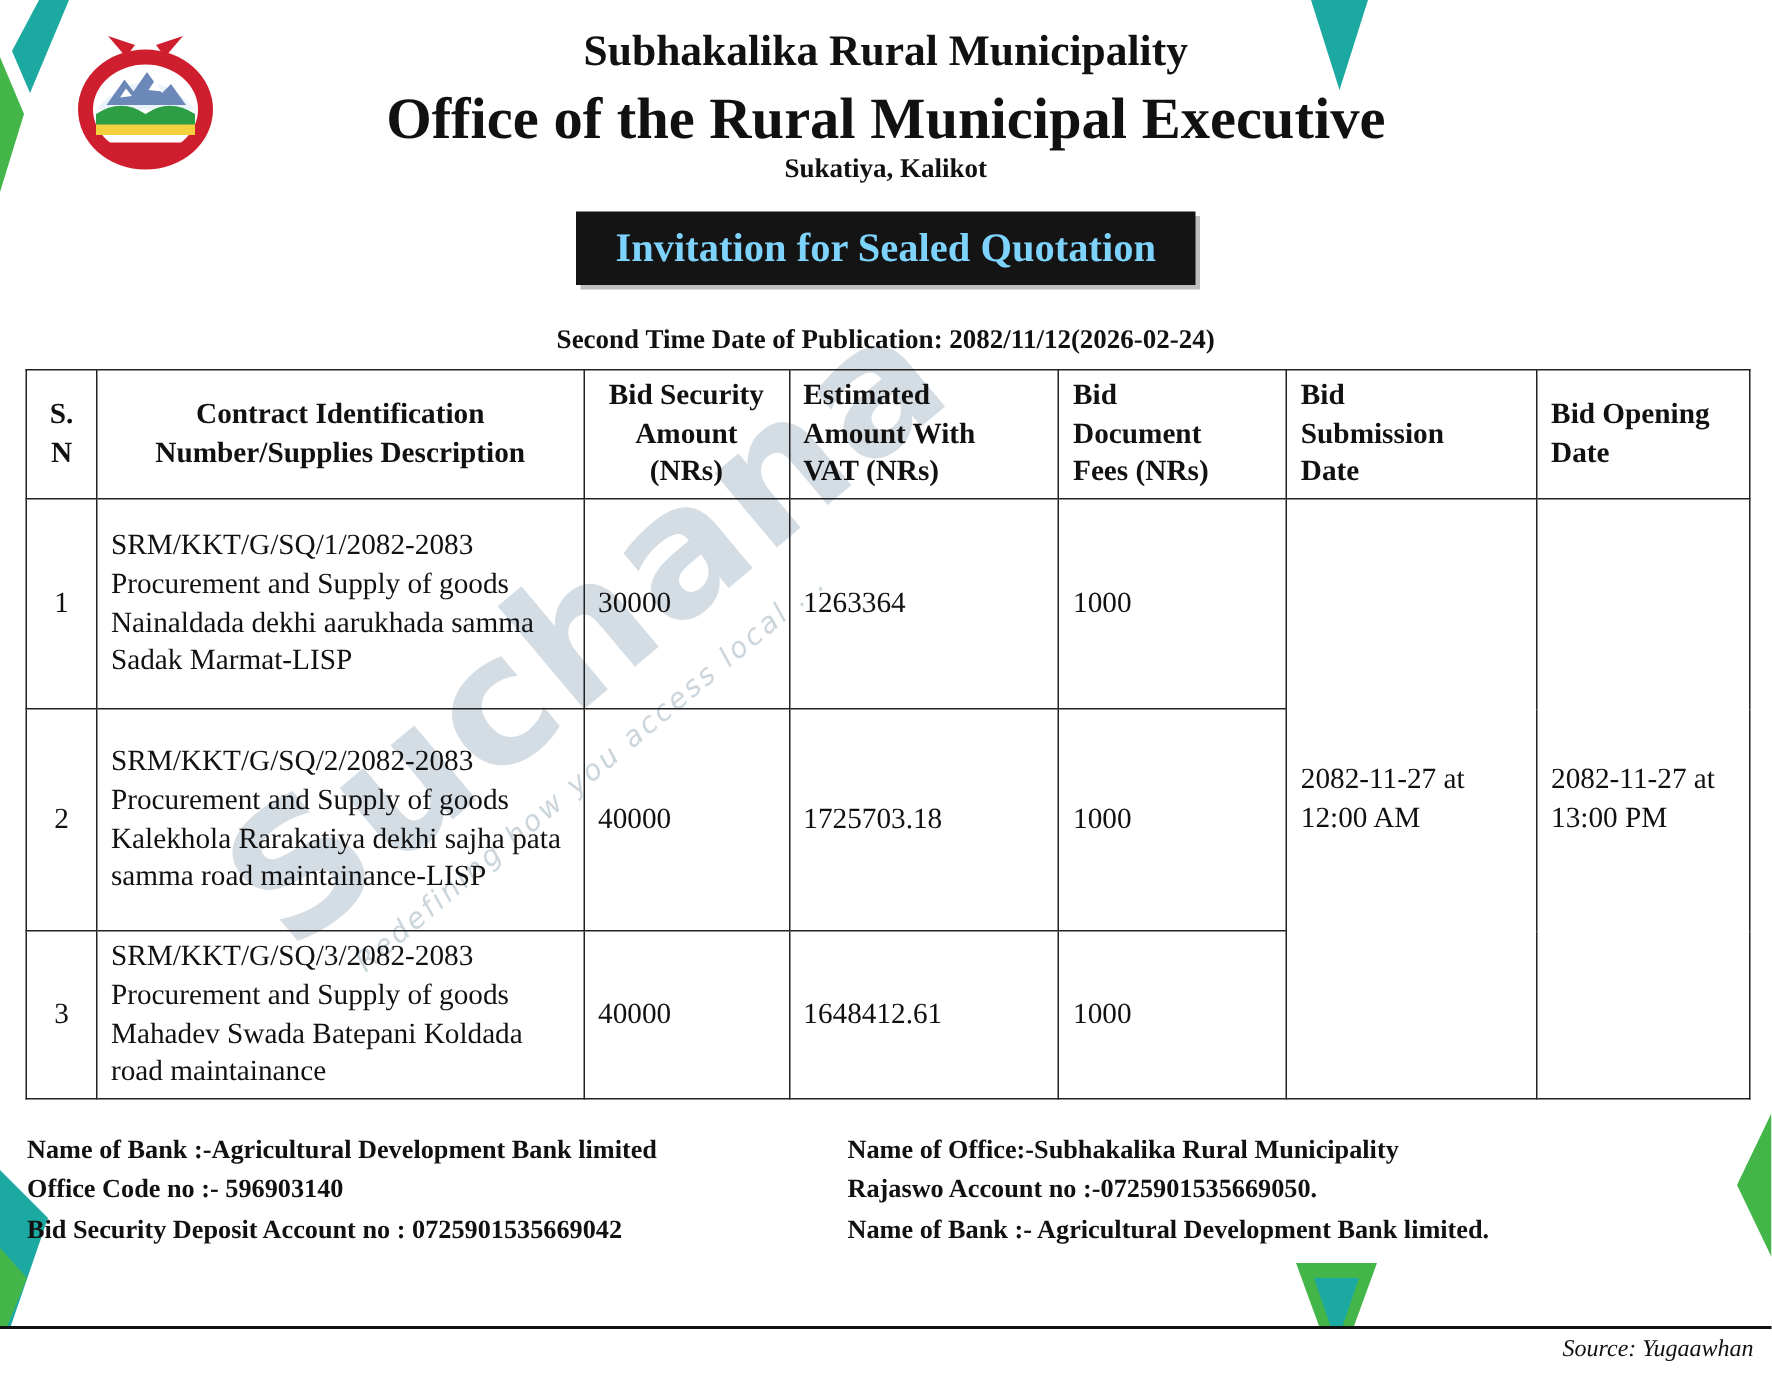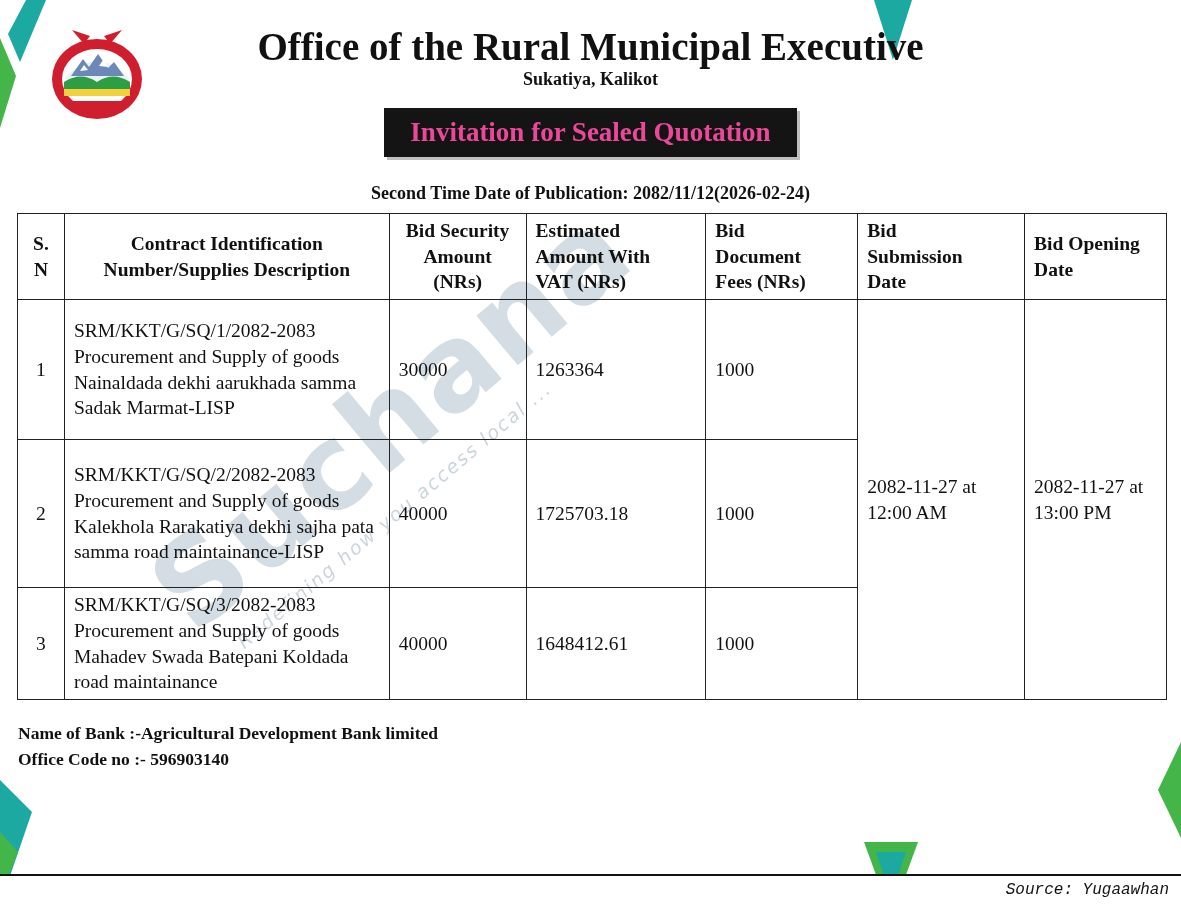--- a/index.html
+++ b/index.html
@@ -42,21 +42,21 @@
   .header-block { position: relative; text-align: center; }
   .emblem { position: absolute; left: 50px; top: 4px; }
 
   .title-1 { font-size: 29px; font-weight: bold; }
   .title-2 { font-size: 39px; font-weight: bold; margin-top: 6px; }
   .address  { font-size: 18px; font-weight: bold; margin-top: 0; }
 
   .banner-wrap { text-align: center; margin-top: 18px; }
   .banner {
     display: inline-block;
-    background: #141414; color: #ec4899;
+    background: #141414; color: #7dd3fc;
     font-size: 27px; font-weight: bold;
     padding: 9px 26px;
     box-shadow: 3px 3px 0 rgba(0,0,0,0.25);
   }
 
   .publication {
     text-align: center; font-size: 18px; font-weight: bold; margin-top: 26px;
   }
 
   table.quote-table {
@@ -90,26 +90,25 @@
   }
   .footer-left  { width: 547px; }
   .footer-right { width: 560px; }
   .signature {
     text-align: right; font-weight: bold; font-size: 18px;
     margin: 18px 18px 0 0;
   }
 
   .source-bar {
     position: absolute; left: 0; right: 0; bottom: 0;
-    height: 49px; background: #ffffff;
+    height: 39px; background: #ffffff;
     border-top: 2px solid #111111;
     text-align: right; padding: 5px 12px 0 0;
     font-style: italic; font-size: 16px;
     z-index: 3;
-    font-family: Liberation Mono, monospace;
   }
 </style>
 </head>
 <body>
 
 <svg class="decor-layer" width="1181" height="923" viewBox="0 0 1181 923">
   <polygon points="0,38 16,76 0,128" fill="#44b649"></polygon>
   <polygon points="26,0 46,0 20,62 8,34" fill="#1ba9a1"></polygon>
   <polygon points="874,0 912,0 893,60" fill="#1ba9a1"></polygon>
   <polygon points="1181,742 1158,790 1181,838" fill="#44b649"></polygon>
@@ -133,20 +132,21 @@
       <ellipse cx="47" cy="51" rx="45" ry="40" fill="#cf1f2f"></ellipse>
       <ellipse cx="47" cy="51" rx="35" ry="30" fill="#ffffff"></ellipse>
       <path d="M14 51 q33 -36 66 0 z" fill="#eaf3fb"></path>
       <path d="M21 48 l12 -17 6 8 9 -13 10 14 6 -6 10 14 z" fill="#6b88b8"></path>
       <path d="M30 43 l4 -6 4 5 z" fill="#ffffff"></path>
       <path d="M49 38 l4 -6 5 7 z" fill="#ffffff"></path>
       <path d="M14 54 q17 -11 33 0 q16 -11 33 0 l0 9 -66 0 z" fill="#2e9e44"></path>
       <rect x="14" y="61" width="66" height="7" fill="#f3d03e"></rect>
       <path d="M20 73 h54 l-7 10 h-40 z" fill="#cf1f2f"></path>
     </svg>
+    <div class="title-1">Subhakalika Rural Municipality</div>
     <div class="title-2">Office of the Rural Municipal Executive</div>
     <div class="address">Sukatiya, Kalikot</div>
   </div>
 
   <div class="banner-wrap">
     <div class="banner">Invitation for Sealed Quotation</div>
   </div>
 
   <div class="publication">Second Time Date of Publication: 2082/11/12(2026-02-24)</div>
 
@@ -206,20 +206,26 @@
         <td>1648412.61</td>
         <td>1000</td>
       </tr>
     </tbody>
   </table>
 
   <div class="footer-cols">
     <div class="footer-left">
       <div>Name of Bank :-Agricultural Development Bank limited</div>
       <div>Office Code no :- 596903140</div>
+      <div>Bid Security Deposit Account no : 0725901535669042</div>
+    </div>
+    <div class="footer-right">
+      <div>Name of Office:-Subhakalika Rural Municipality</div>
+      <div>Rajaswo Account no :-0725901535669050.</div>
+      <div>Name of Bank :- Agricultural Development Bank limited.</div>
     </div>
   </div>
 
 
 </div>
 
 <div class="source-bar">
   <span>Source: Yugaawhan</span>
 </div>
 

